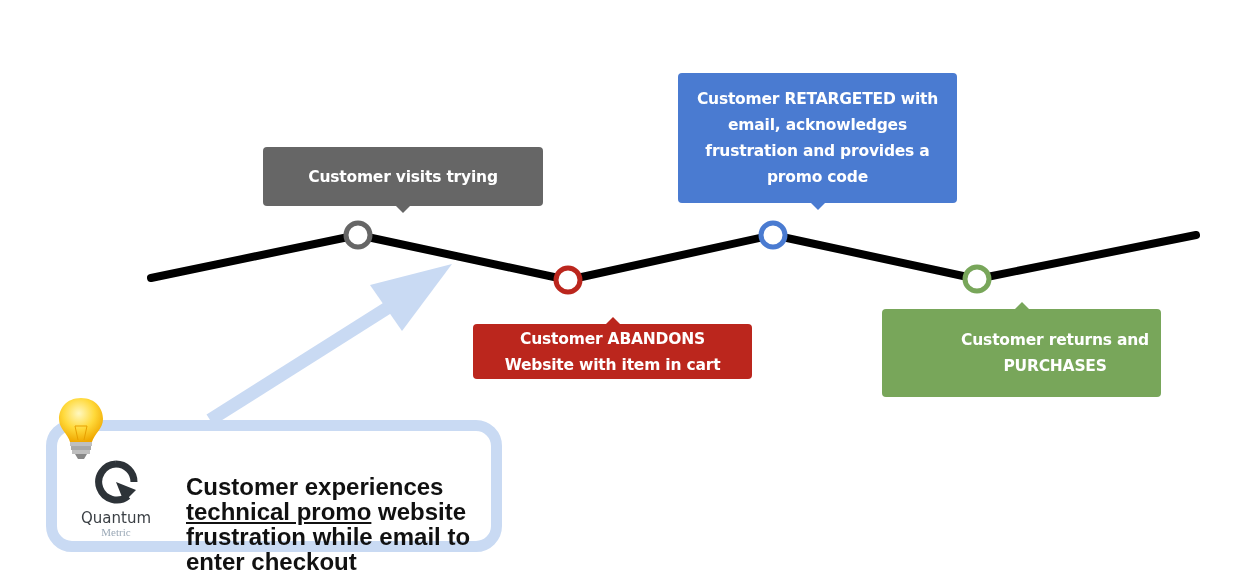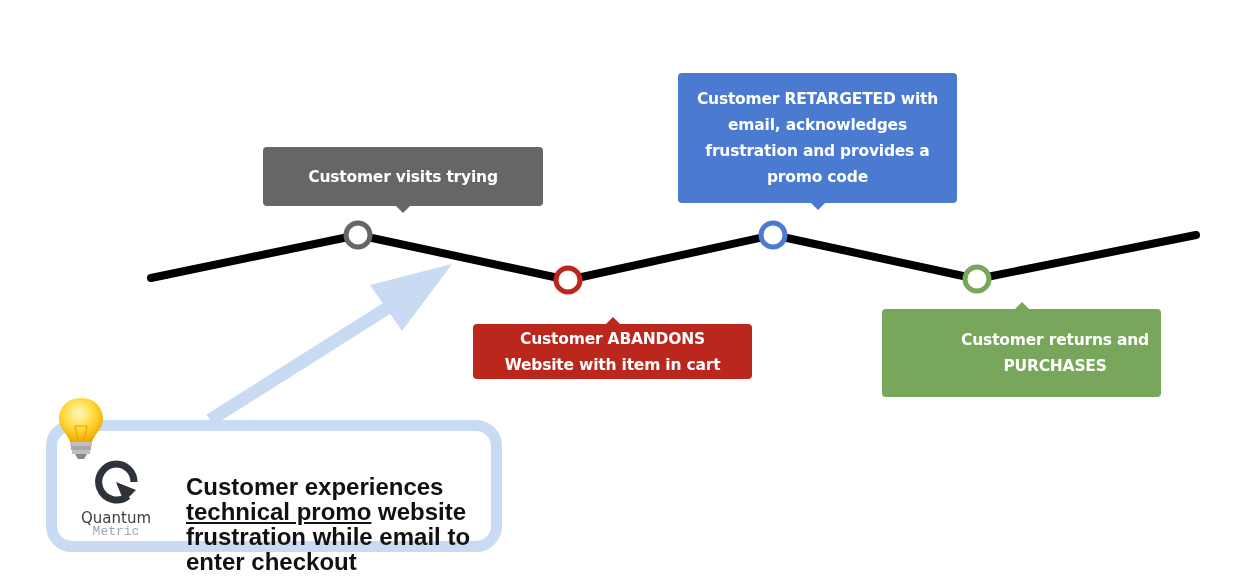--- a/index.html
+++ b/index.html
@@ -24,21 +24,21 @@
   #c-purchase .tip { border-bottom: 7px solid #78a65a; }
   #insight-box { position: absolute; left: 46px; top: 420px; width: 456px; height: 132px;
                  border: 11px solid #c9daf3; border-radius: 26px; box-sizing: border-box; background: #ffffff; }
   #insight-text { position: absolute; left: 186px; top: 438px; width: 300px;
                   font-family: "Liberation Sans", sans-serif; font-weight: bold; font-size: 24px;
                   line-height: 25px; color: #111111; margin-top: 36px; }
   #insight-text .ul { text-decoration: underline; }
   #bulb { position: absolute; left: 56px; top: 396px; }
   #logo { position: absolute; left: 76px; top: 460px; width: 80px; text-align: center; }
   #logo-word1 { font-family: "DejaVu Sans", sans-serif; font-size: 15px; color: #3a3f44; line-height: 16px; margin-top: 2px; }
-  #logo-word2 { font-family: Liberation Mono, monospace; font-size: 13px; color: #9aa8b6; line-height: 12px; }
+  #logo-word2 { font-family: Liberation Serif, serif; font-size: 11px; color: #9aa8b6; line-height: 12px; }
 </style>
 </head>
 <body>
 
 <svg id="diagram" width="1250" height="584">
 
   <g>
     <line x1="210" y1="420" x2="400" y2="300" stroke="#c9daf3" stroke-width="13"></line>
     <polygon points="452,264 370,285 402,331" fill="#c9daf3"></polygon>
   </g>

